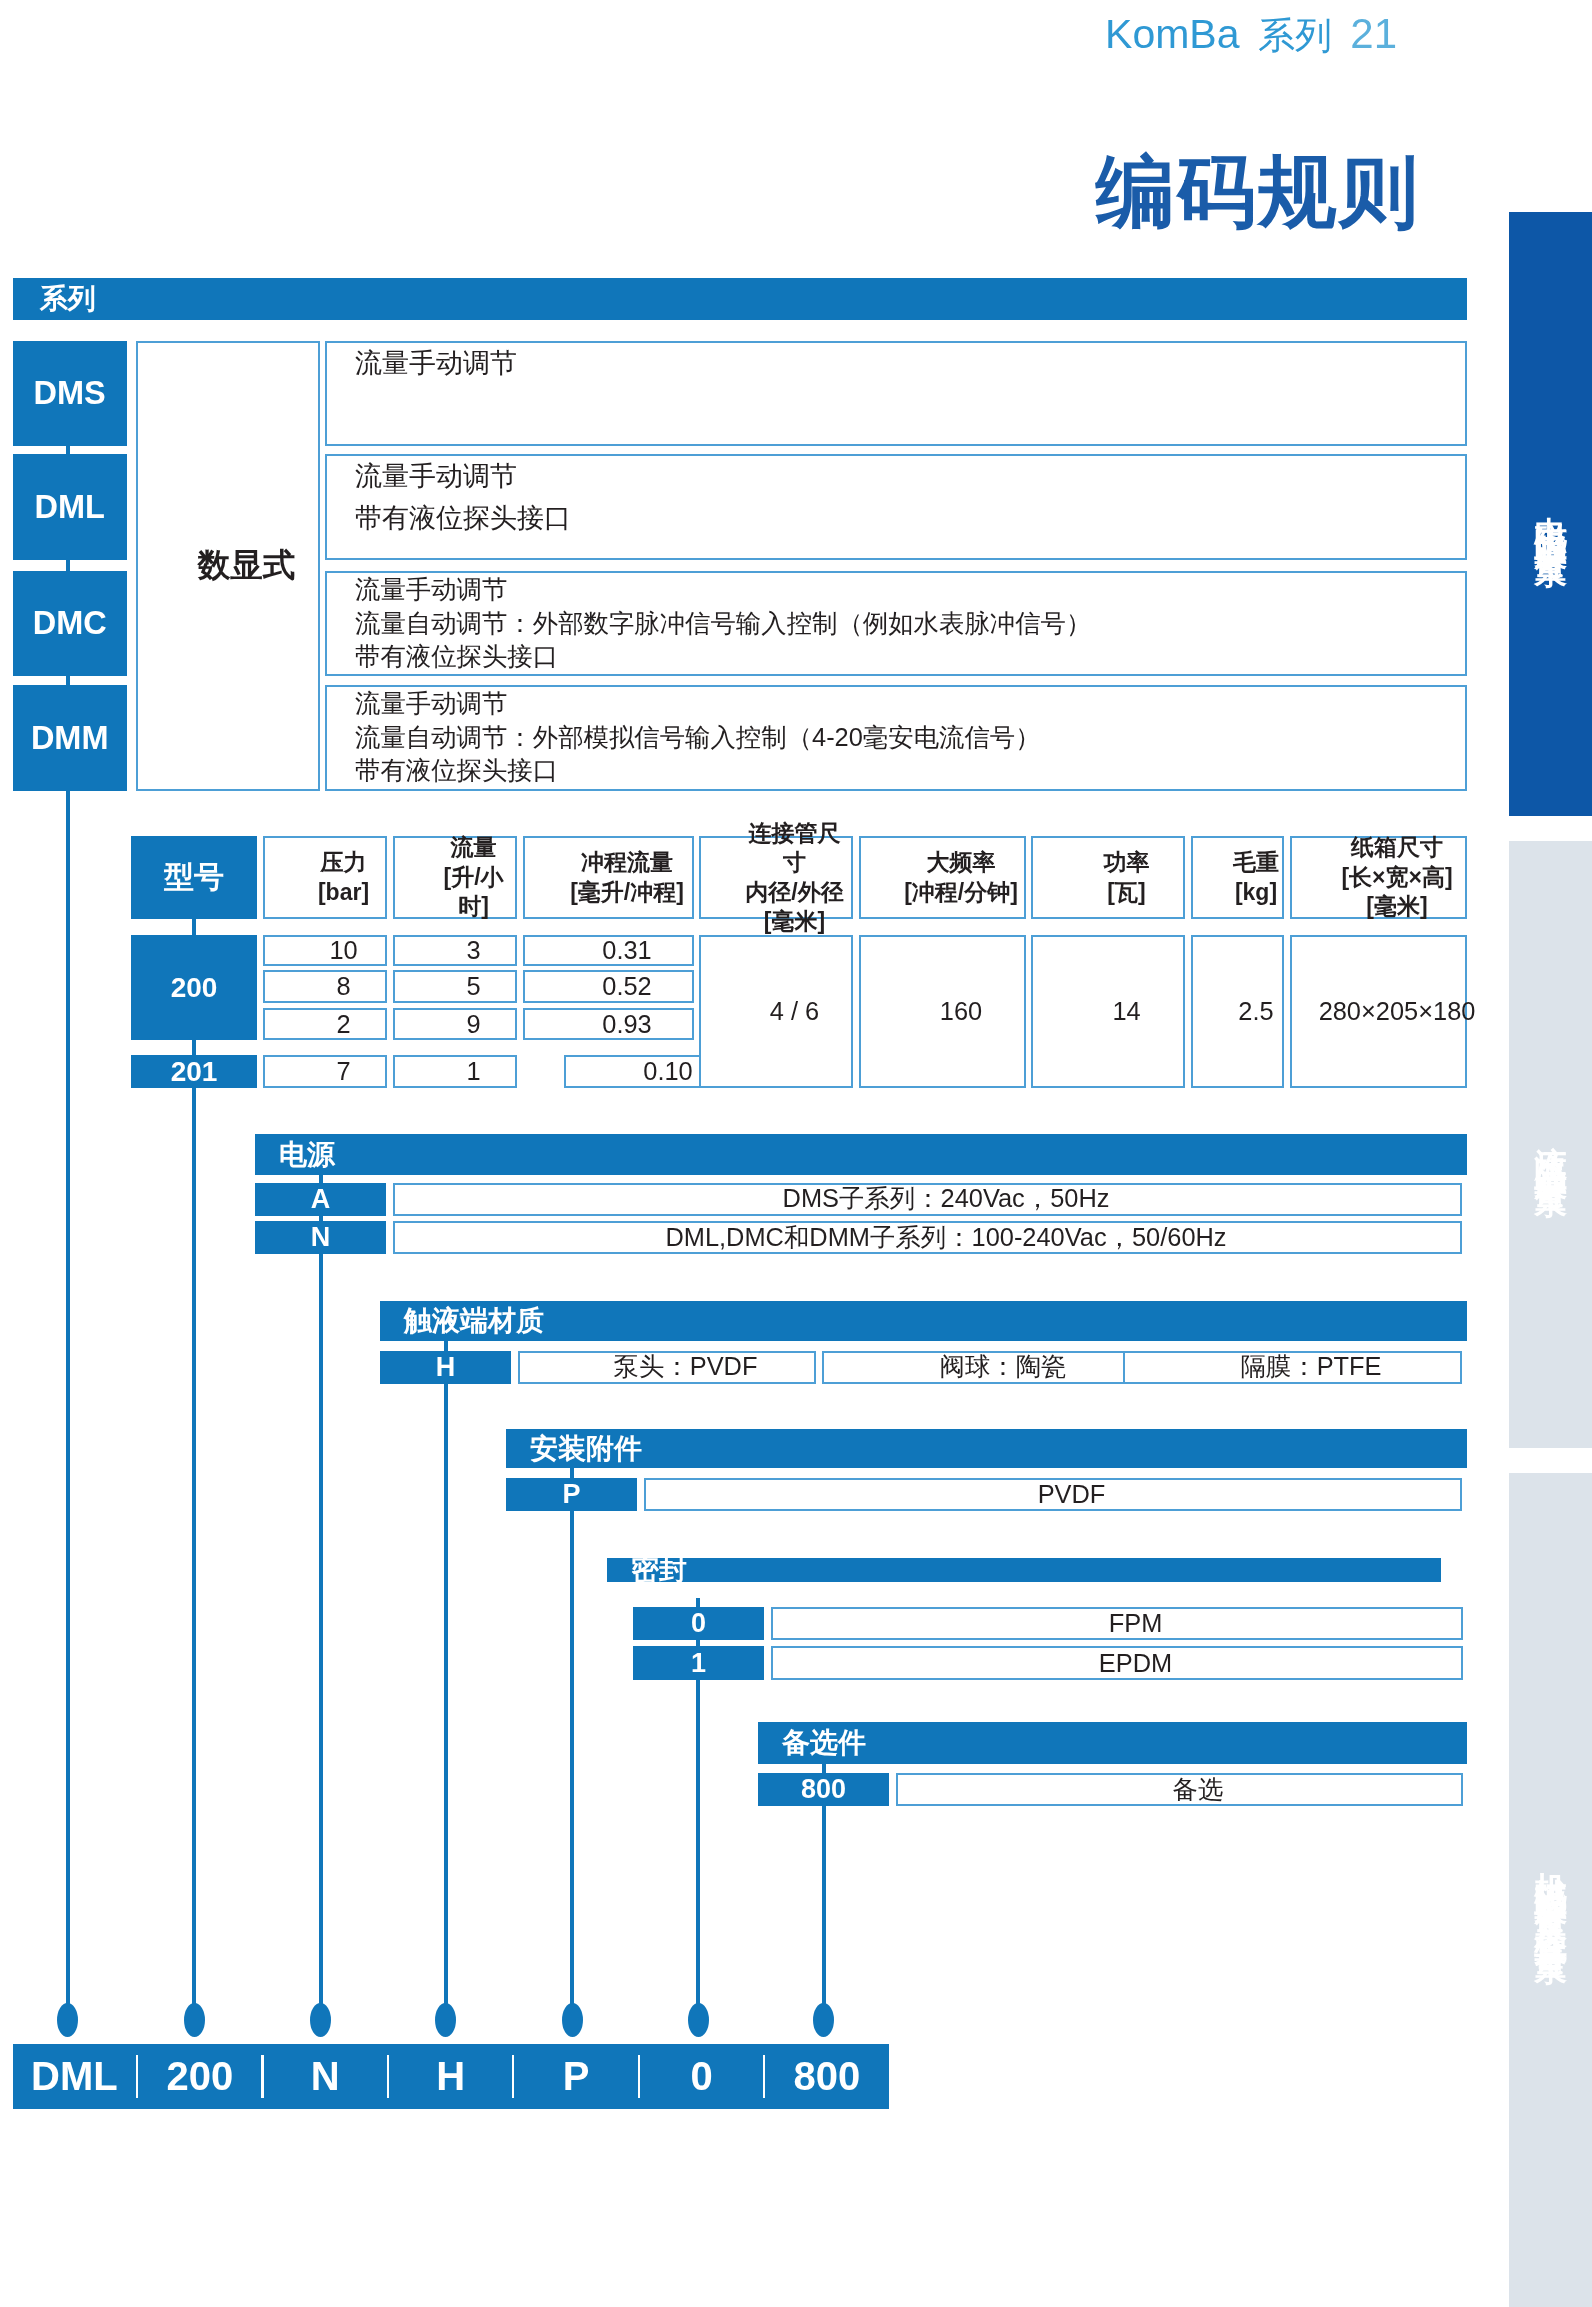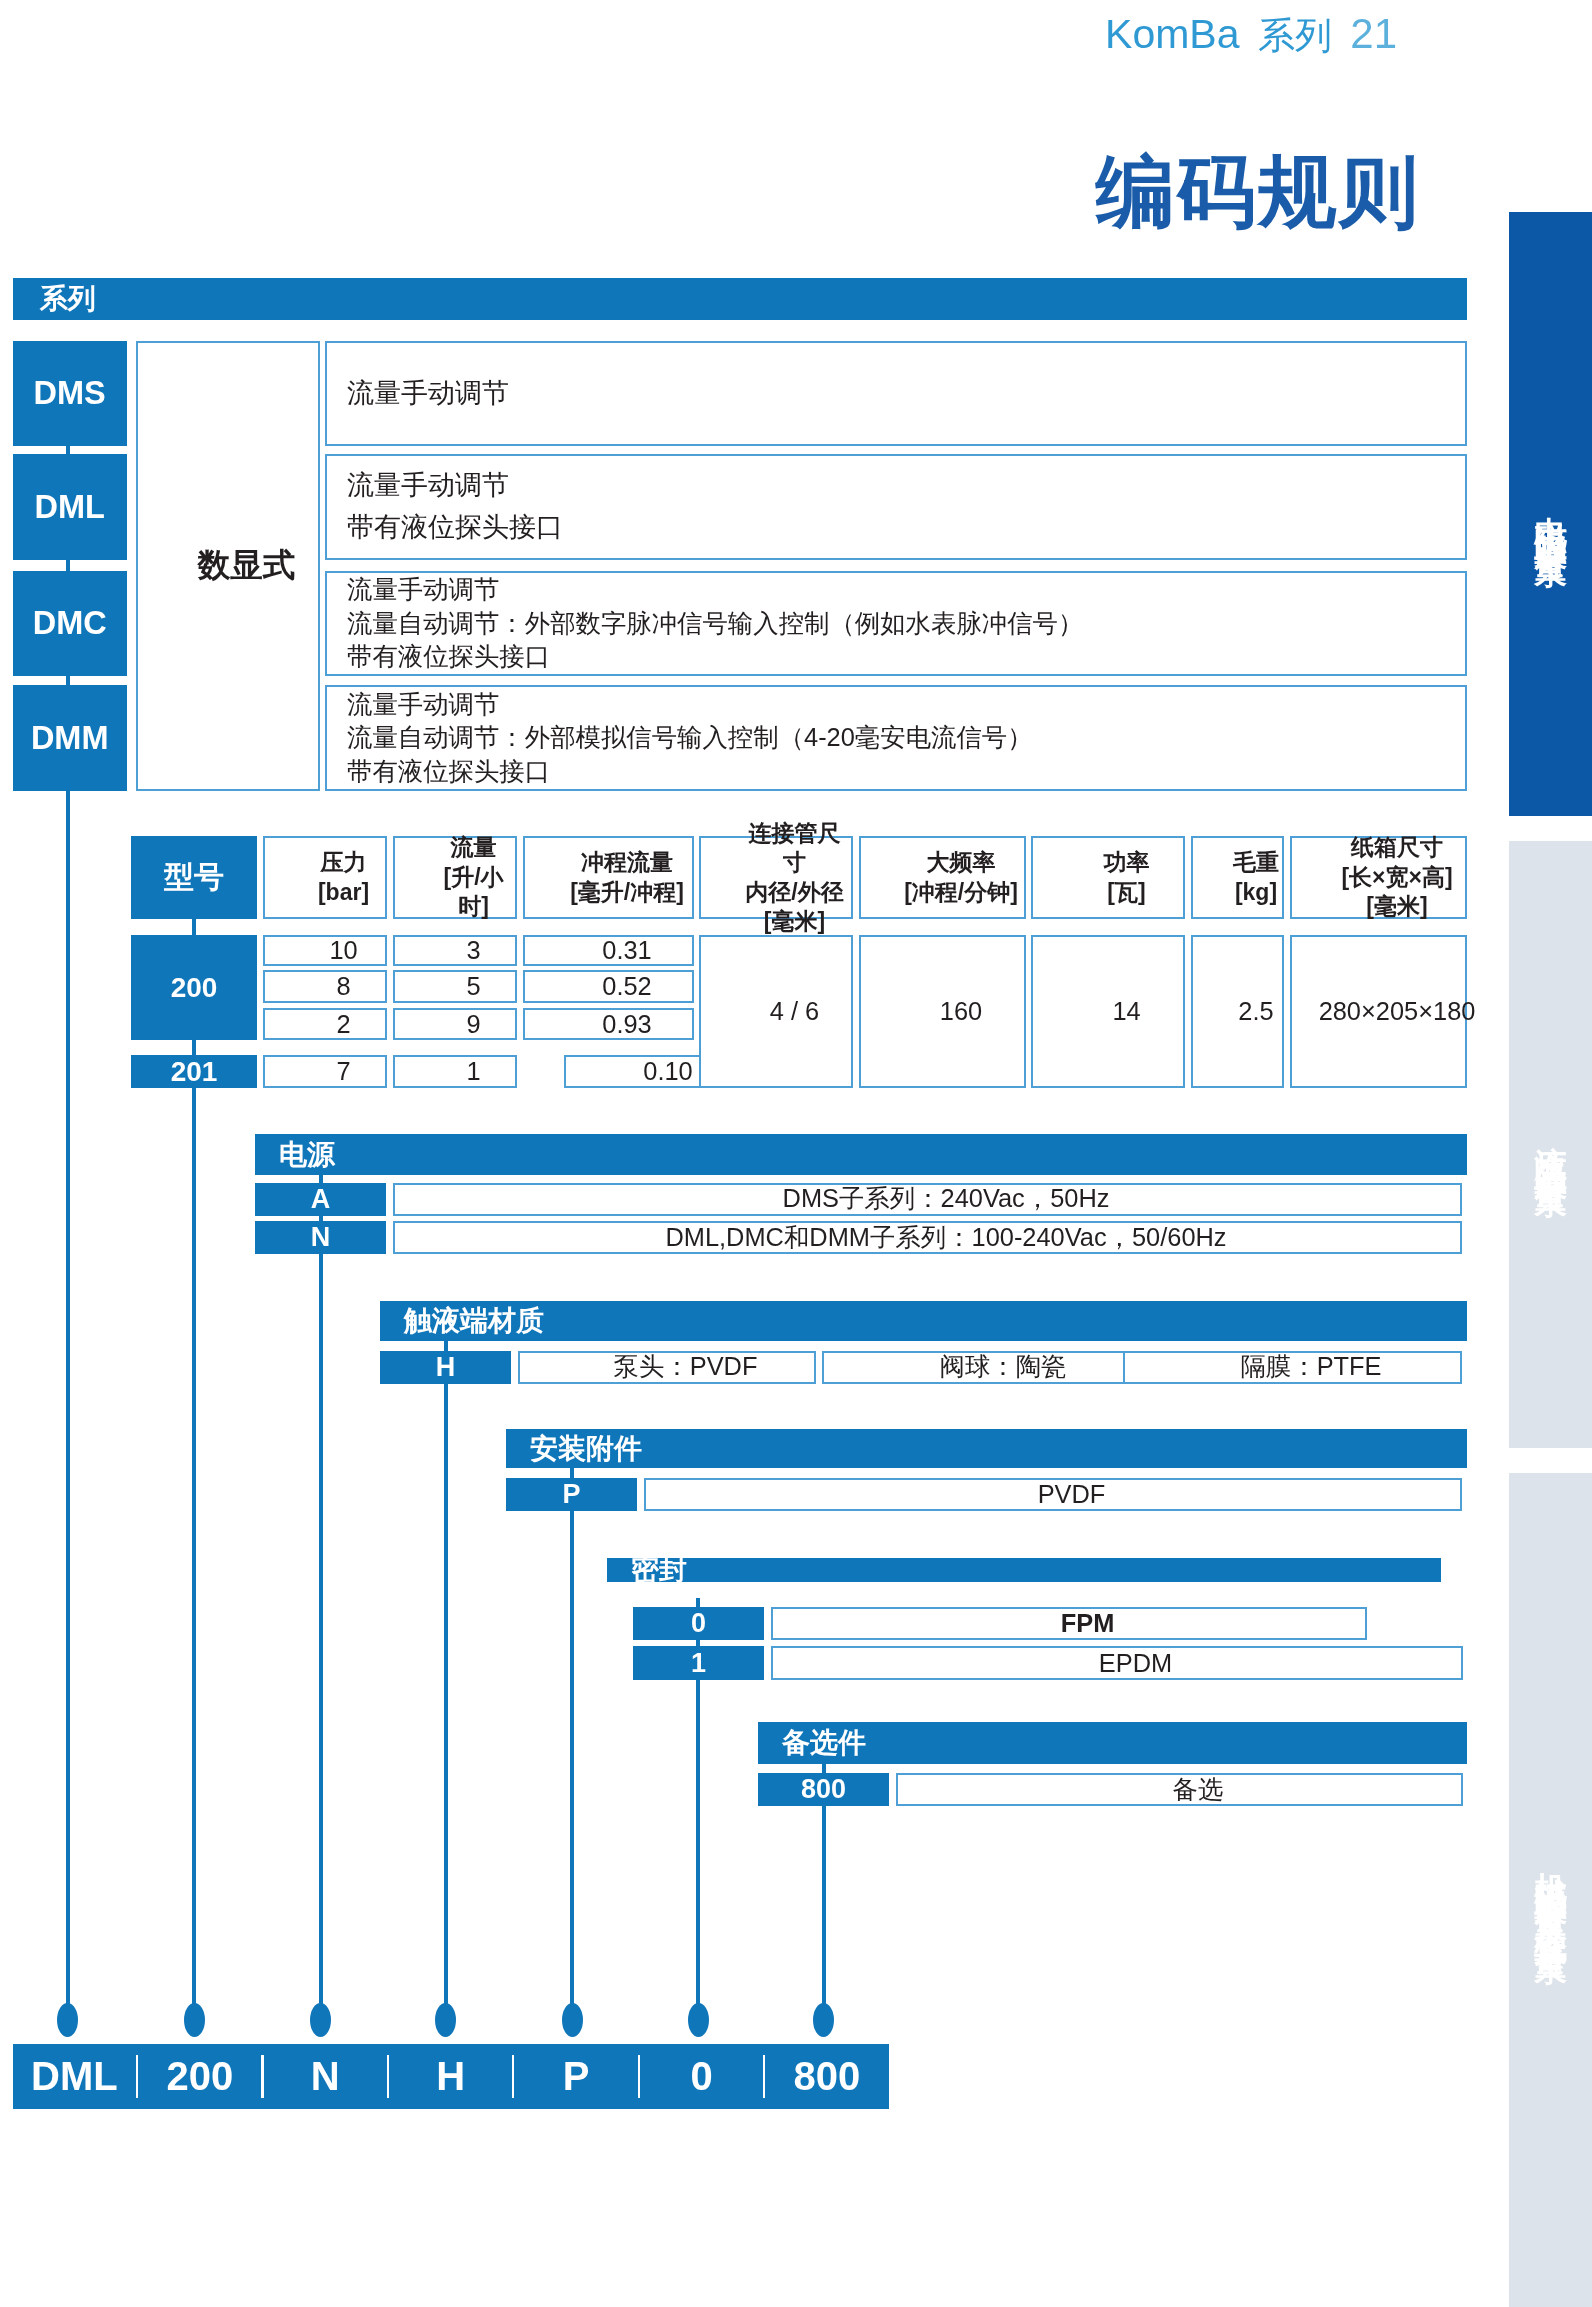--- a/index.html
+++ b/index.html
@@ -15,21 +15,21 @@
   html,body{margin:0;padding:0;background:#fff;}
   body{font-family:"Liberation Sans","DejaVu Sans",sans-serif;color:var(--text-dark);}
   .page{position:relative;width:1593px;height:2307px;background:#ffffff;overflow:hidden;}
   .abs{position:absolute;box-sizing:border-box;}
   .blue{background:var(--primary-blue,#1076ba);}
   .key{color:#fff;font-weight:bold;display:flex;align-items:center;justify-content:center;z-index:2;}
   .wbox{background:#fff;border:2.1px solid var(--border-blue,#4d9fd6);z-index:2;padding-left:37px;}
   .center{display:flex;align-items:center;justify-content:center;}
   .colcenter{display:flex;flex-direction:column;align-items:center;justify-content:center;text-align:center;}
   .hbar{color:#fff;font-weight:bold;display:flex;align-items:center;font-size:28px;padding-left:24px;z-index:2;}
-  .desc{display:flex;flex-direction:column;justify-content:center;padding-left:20px;color:var(--text-dark);}
+  .desc{display:flex;flex-direction:column;justify-content:flex-start;padding-left:28px;color:var(--text-dark);}
   .vline{position:absolute;width:3.5px;background:var(--primary-blue,#1076ba);z-index:1;}
   .dot{position:absolute;width:21px;height:34px;border-radius:50%;background:var(--primary-blue,#1076ba);z-index:1;}
   .brand{position:absolute;left:848px;top:10px;width:549px;height:65px;display:flex;justify-content:flex-end;align-items:baseline;gap:18.4px;}
   .brand .b1{font-size:41px;color:var(--sky-blue,#2f99d4);}
   .brand .b2{font-size:37px;color:var(--sky-blue,#2f99d4);}
   .brand .b3{font-size:42px;color:var(--sky-light,#5bb0dc);}
   .page-title{position:absolute;left:777px;top:140px;width:643px;text-align:right;
     font-size:79px;font-weight:bold;color:var(--title-blue,#1a5ca9);letter-spacing:2.1px;}
   .th{font-size:23px;font-weight:bold;line-height:1.28;}
   .td{font-size:25.4px;}
@@ -203,21 +203,21 @@
       <span>P</span>
     </div>
   <div class="abs wbox center td" style="left:644px;top:1478px;width:818px;height:33px;">PVDF</div>
 
   <div class="abs blue hbar" style="left:607px;top:1558px;width:834px;height:24px;">
       <span>密封</span>
     </div>
   <div class="abs blue key" style="left:633px;top:1607px;width:131px;height:33px;font-size:27px;">
       <span>0</span>
     </div>
-  <div class="abs wbox center td" style="left:771px;top:1607px;width:596px;height:33px;font-weight:bold;">FPM</div>
+  <div class="abs wbox center td" style="left:771px;top:1607px;width:692px;height:33px;">FPM</div>
   <div class="abs blue key" style="left:633px;top:1646px;width:131px;height:34px;font-size:27px;">
       <span>1</span>
     </div>
   <div class="abs wbox center td" style="left:771px;top:1646px;width:692px;height:34px;">EPDM</div>
 
   <div class="abs blue hbar" style="left:758px;top:1722px;width:709px;height:42px;">
       <span>备选件</span>
     </div>
   <div class="abs blue key" style="left:758px;top:1773px;width:131px;height:33px;font-size:27px;">
       <span>800</span>

